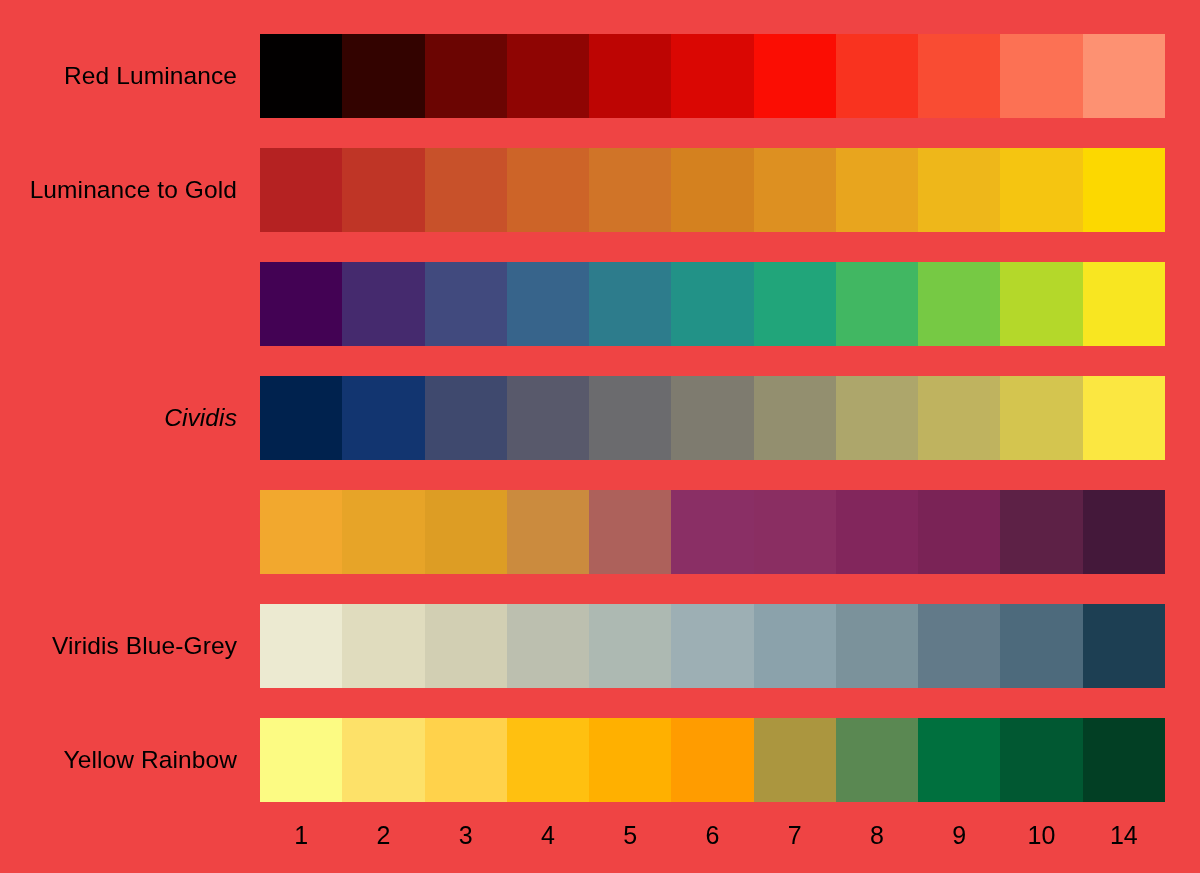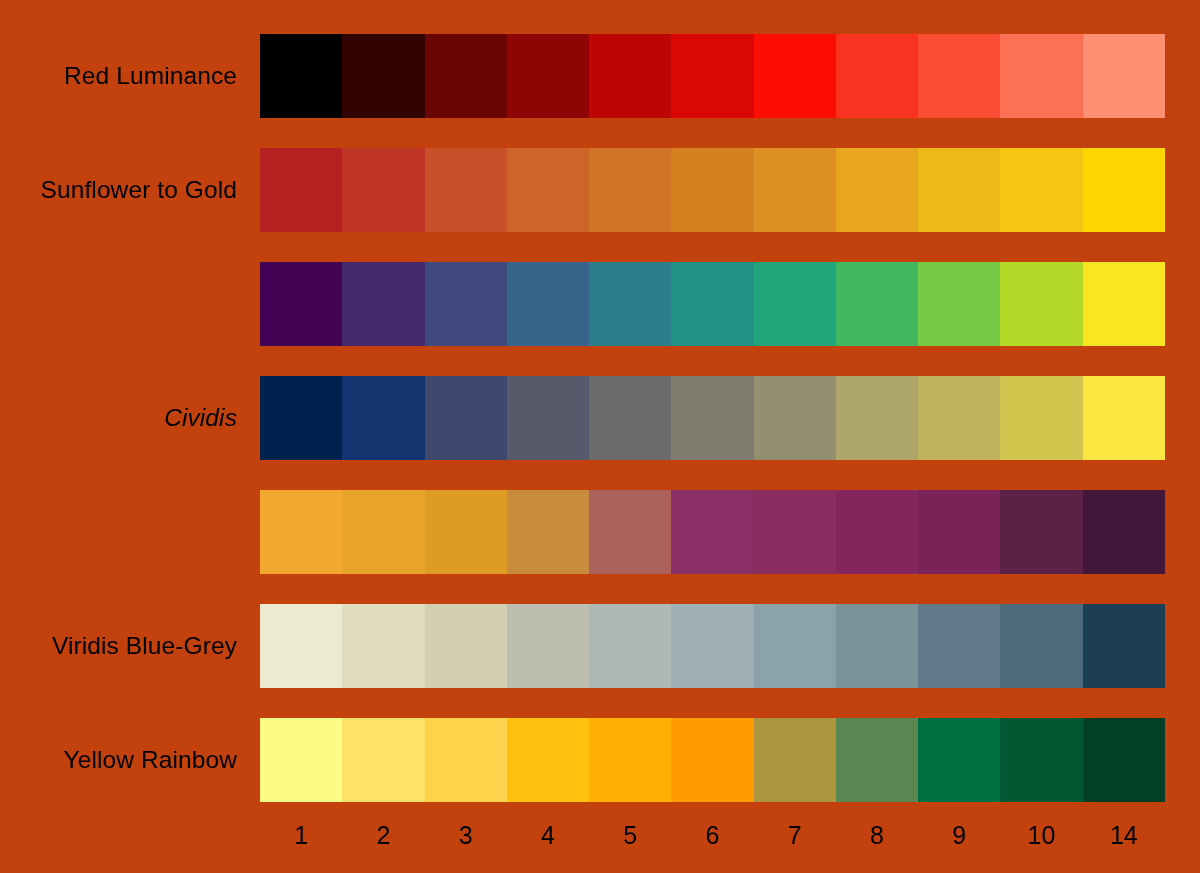--- a/index.html
+++ b/index.html
@@ -12,21 +12,21 @@
     width: 1200px;
     height: 873px;
     font-family: "Liberation Sans", sans-serif;
     overflow: hidden;
   }
 
   #figure {
     position: relative;
     width: 1200px;
     height: 873px;
-    background: #c2410c;
+    background: #ef4444;
   }
 
   
   .cmap-row {
     position: absolute;
     left: 0;
     width: 1200px;
     height: 84px;
   }
 
@@ -98,21 +98,21 @@
           <div class="swatch" style="background: rgb(189, 5, 3);"></div>
           <div class="swatch" style="background: rgb(218, 7, 3);"></div>
           <div class="swatch" style="background: rgb(251, 13, 3);"></div>
           <div class="swatch" style="background: rgb(249, 51, 31);"></div>
           <div class="swatch" style="background: rgb(249, 76, 51);"></div>
           <div class="swatch" style="background: rgb(252, 113, 84);"></div>
           <div class="swatch" style="background: rgb(253, 145, 114);"></div>
         </div>
       </div>
       <div class="cmap-row" style="top: 148px;">
-        <div class="row-label">Sunflower to Gold</div>
+        <div class="row-label">Luminance to Gold</div>
         <div class="swatch-strip">
           <div class="swatch" style="background: rgb(181, 34, 34);"></div>
           <div class="swatch" style="background: rgb(191, 53, 38);"></div>
           <div class="swatch" style="background: rgb(200, 81, 42);"></div>
           <div class="swatch" style="background: rgb(205, 100, 40);"></div>
           <div class="swatch" style="background: rgb(208, 116, 40);"></div>
           <div class="swatch" style="background: rgb(212, 129, 31);"></div>
           <div class="swatch" style="background: rgb(221, 144, 33);"></div>
           <div class="swatch" style="background: rgb(232, 165, 30);"></div>
           <div class="swatch" style="background: rgb(238, 183, 26);"></div>

